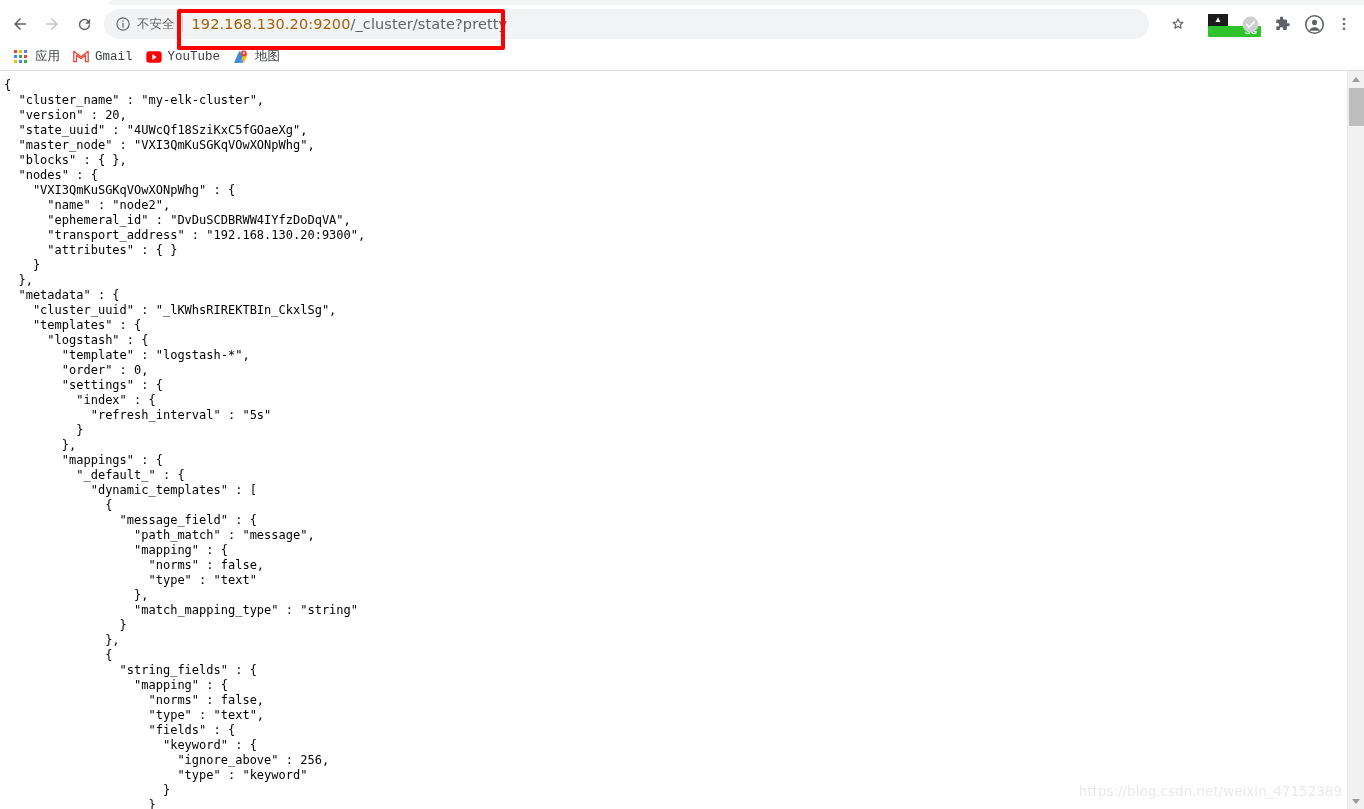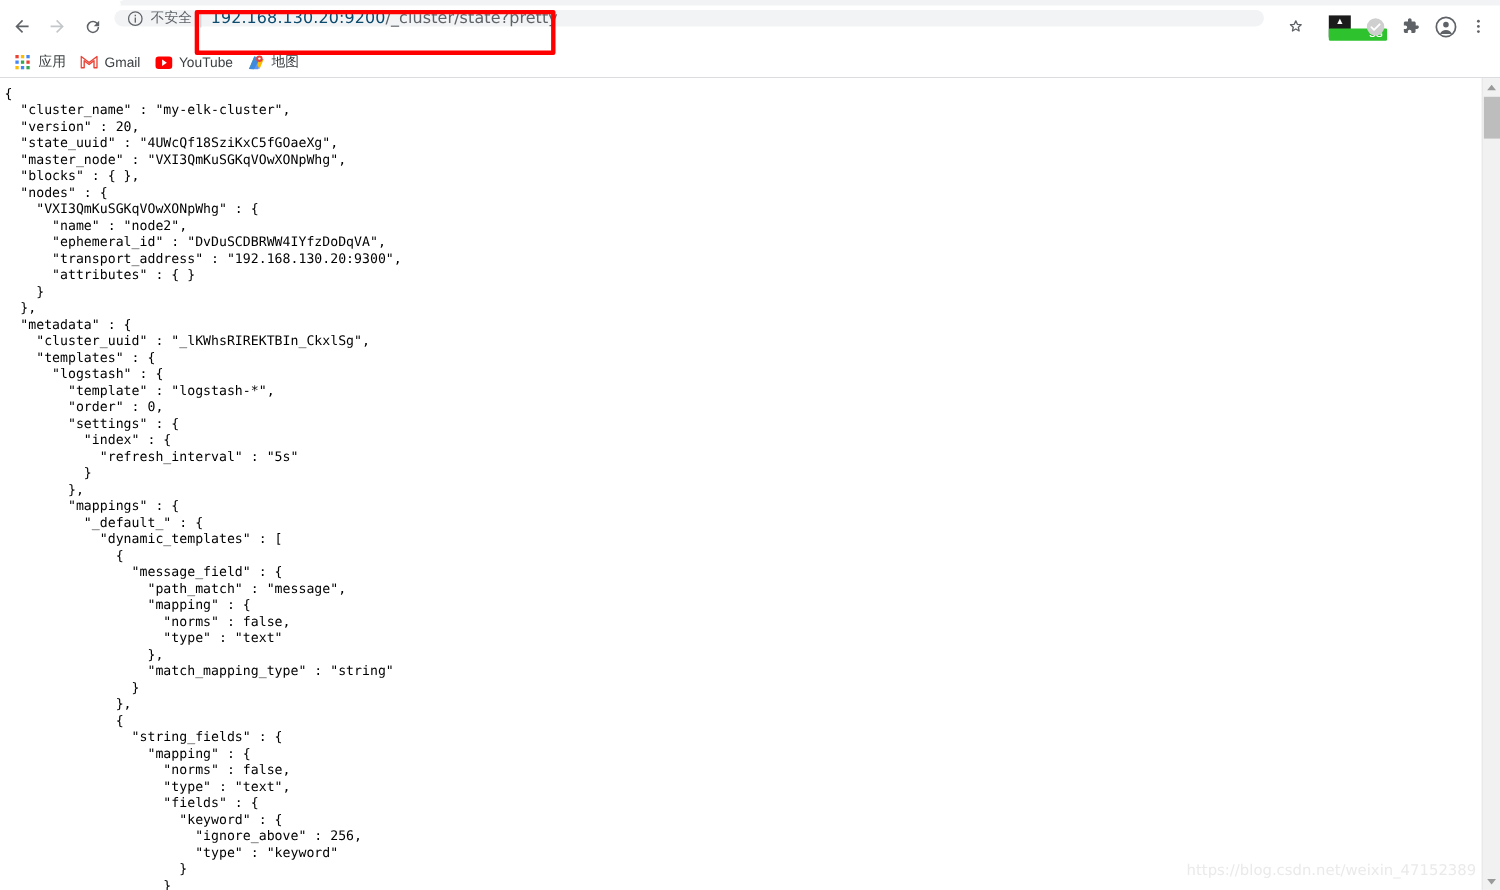--- a/index.html
+++ b/index.html
@@ -73,21 +73,21 @@
   #back-btn  { left: 6px; }
   #fwd-btn   { left: 38px; }
   #reload-btn{ left: 70px; }
 
   
   .omnibox {
     position: absolute;
     left: 104px;
     top: 4px;
     width: 1045px;
-    height: 15px;
+    height: 30px;
     background: #f1f3f4;
     border-radius: 15px;
     display: flex;
     align-items: center;
     box-sizing: border-box;
     padding-left: 11px;
   }
   .info-icon {
     width: 16px; height: 16px;
     flex: 0 0 16px;
@@ -107,21 +107,21 @@
     margin-right: 9px;
     flex: 0 0 1px;
   }
   .url-text {
     font-size: 14.5px;
     color: #5f6368;
     white-space: nowrap;
     letter-spacing: 0.1px;
     font-family: "DejaVu Sans", "Liberation Sans", sans-serif;
   }
-  .url-text .host { color: #0c4a6e; }
+  .url-text .host { color: #a16207; }
   .url-text .path { color: #5f6368; }
 
   
   .red-annotation {
     position: absolute;
     left: 177px;
     top: 4px;
     width: 328px;
     height: 41px;
     border: 4px solid #ff0000;
@@ -204,21 +204,21 @@
     margin-right: 6px;
     flex: 0 0 16px;
     display: flex;
     align-items: center;
     justify-content: center;
   }
   .bm-item .bm-label {
     font-size: 12.5px;
     color: #3c4043;
     white-space: nowrap;
-    font-family: Liberation Sans, sans-serif;
+    font-family: Liberation Mono, monospace;
   }
 
   
   .apps-grid {
     width: 14px; height: 14px;
     display: grid;
     grid-template-columns: repeat(3, 3px);
     grid-template-rows: repeat(3, 3px);
     gap: 2px;
   }

